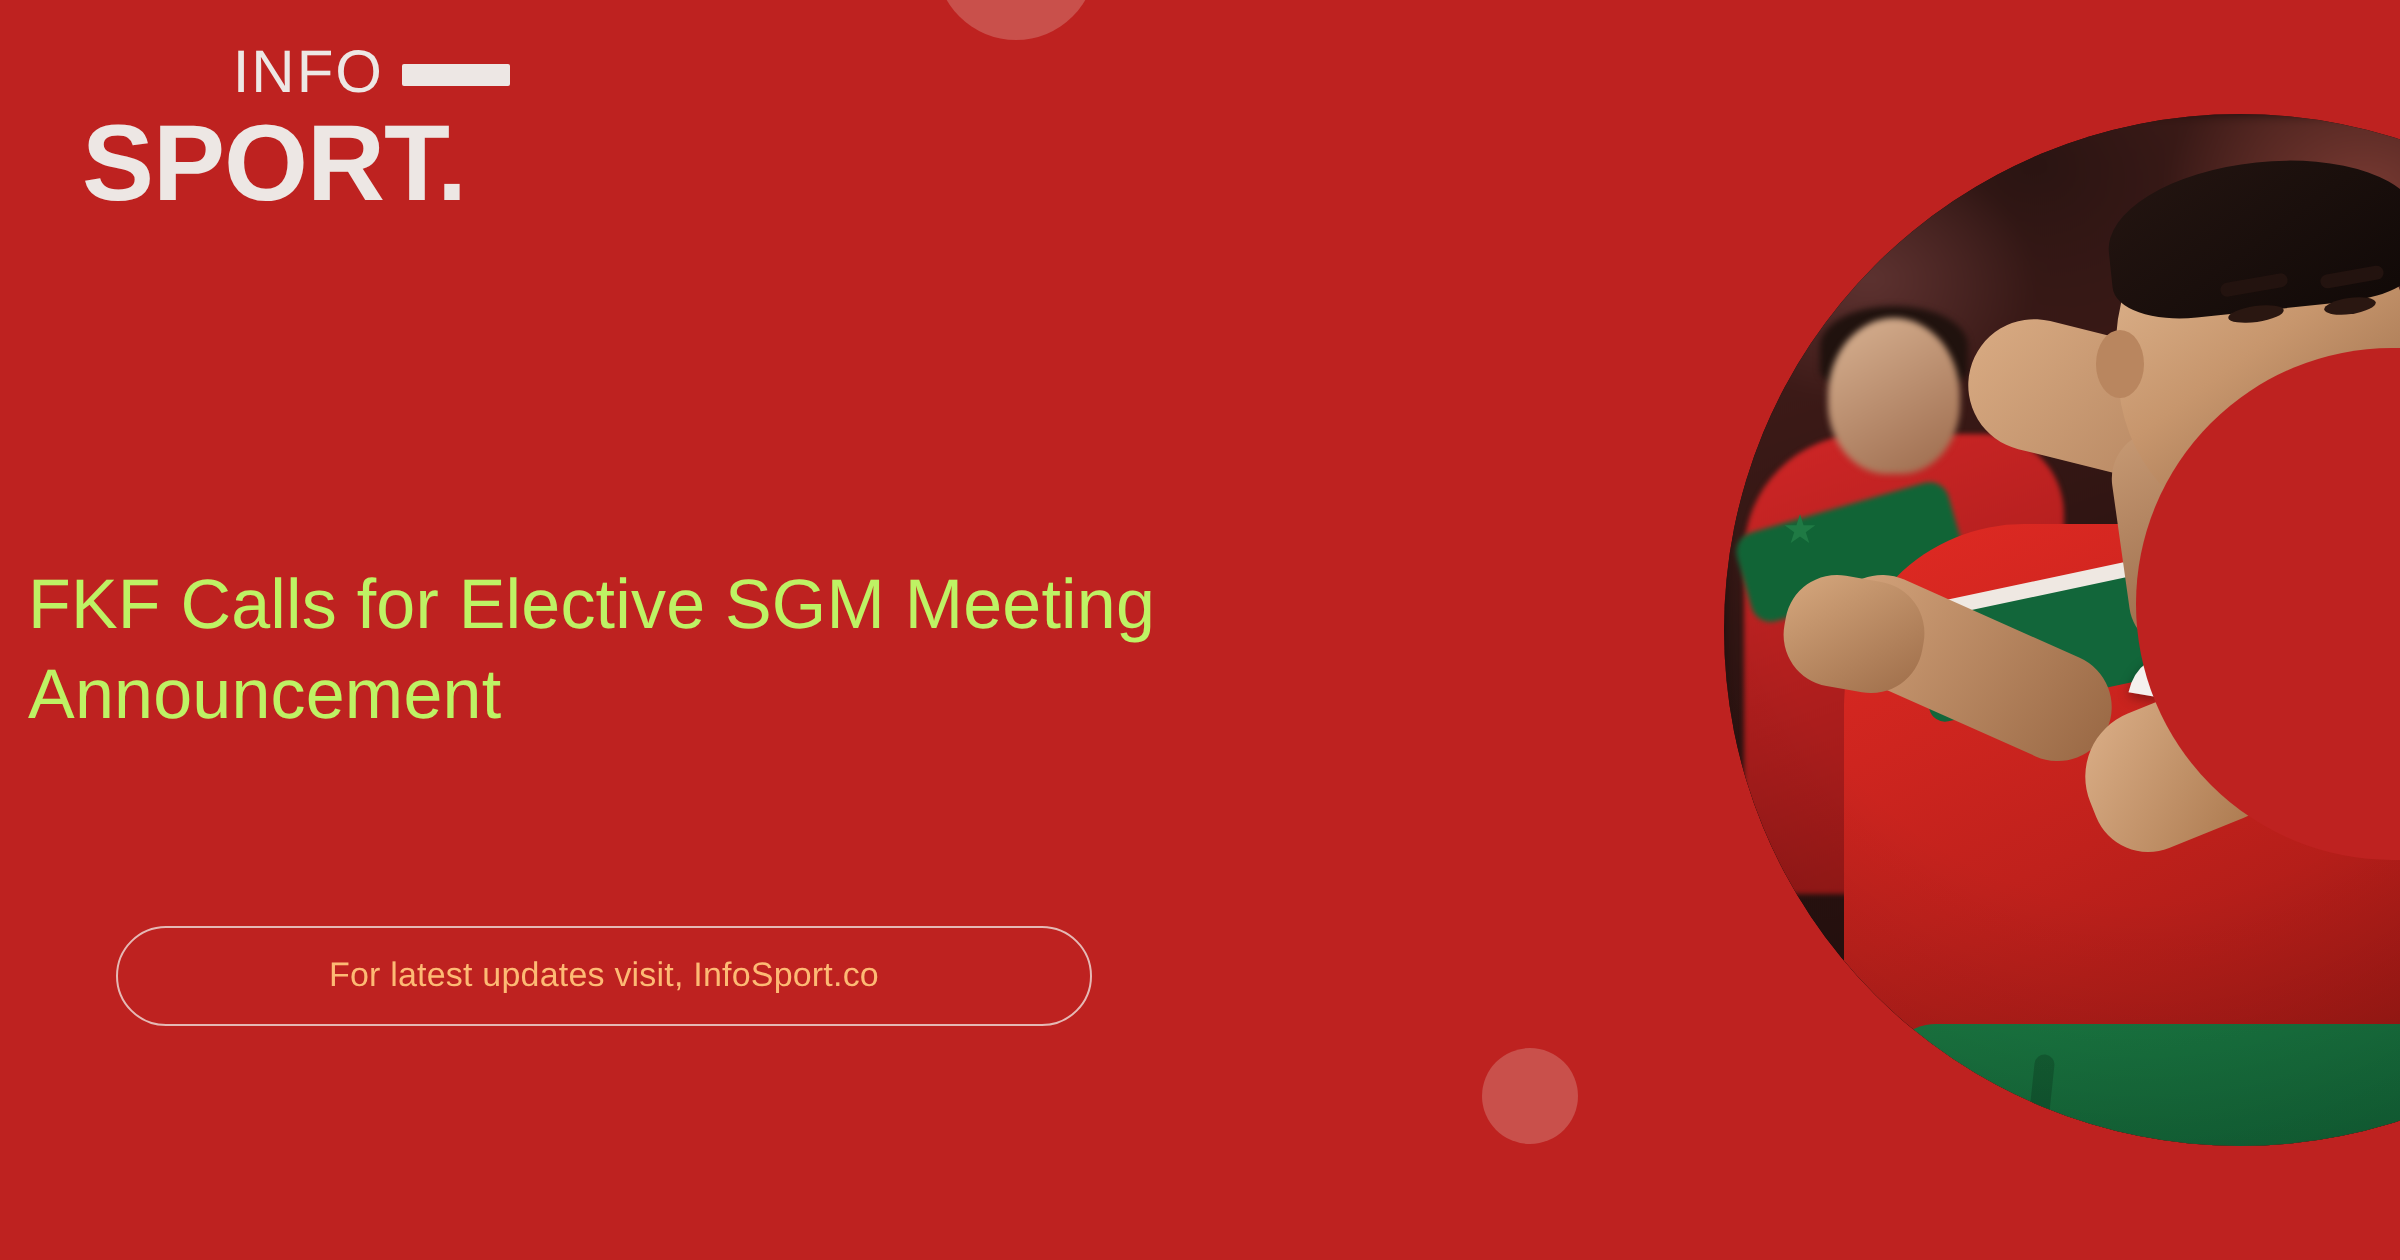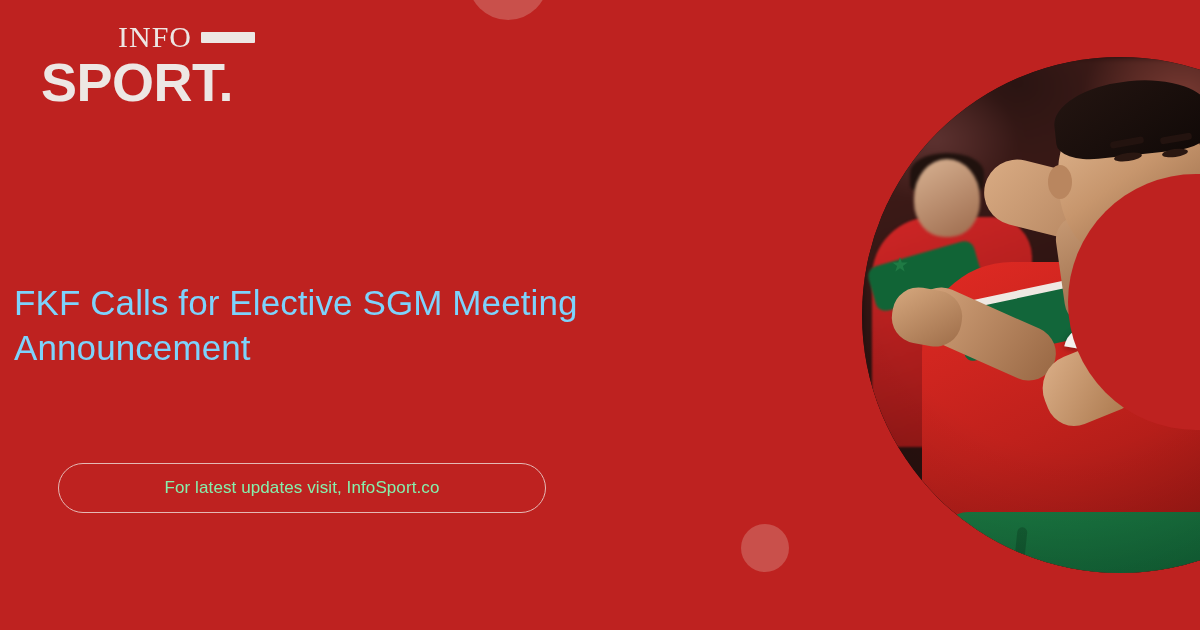--- a/index.html
+++ b/index.html
@@ -259,21 +259,21 @@
   }
   .logo-row{
     display:flex;
     align-items:center;
     justify-content:flex-end;
     gap:9px;
     height:32px;
     padding-right:6px;
   }
   .logo-info{
-    font-family:Liberation Serif, serif;
+    font-family:Liberation Sans, sans-serif;
     font-size:30px;
     letter-spacing:1px;
     color:#EDE7E4;
     line-height:1;
     font-weight:400;
   }
   .logo-bar{
     width:54px;height:11px;
     background:#EDE7E4;
     border-radius:1px;
@@ -289,39 +289,39 @@
   }
 
   
   .headline{
     position:absolute;
     left:14px; top:258px;
     width:700px;
     font-size:35px;
     line-height:1.28;
     font-weight:400;
-    color:#7dd3fc;
+    color:#bef264;
     letter-spacing:.1px;
   }
 
   
   .cta{
     position:absolute;
     left:58px; top:463px;
     width:488px; height:50px;
     border:1.5px solid #E5B9B5;
     border-radius:26px;
     display:flex;
     align-items:center;
     justify-content:center;
     box-sizing:border-box;
   }
   .cta-text{
     font-size:17px;
-    color:#86efac;
+    color:#fdba74;
     letter-spacing:.1px;
     font-weight:400;
   }
 </style>
 </head>
 <body>
 
 <div class="card">
 
   <div class="deco deco-top"></div>

